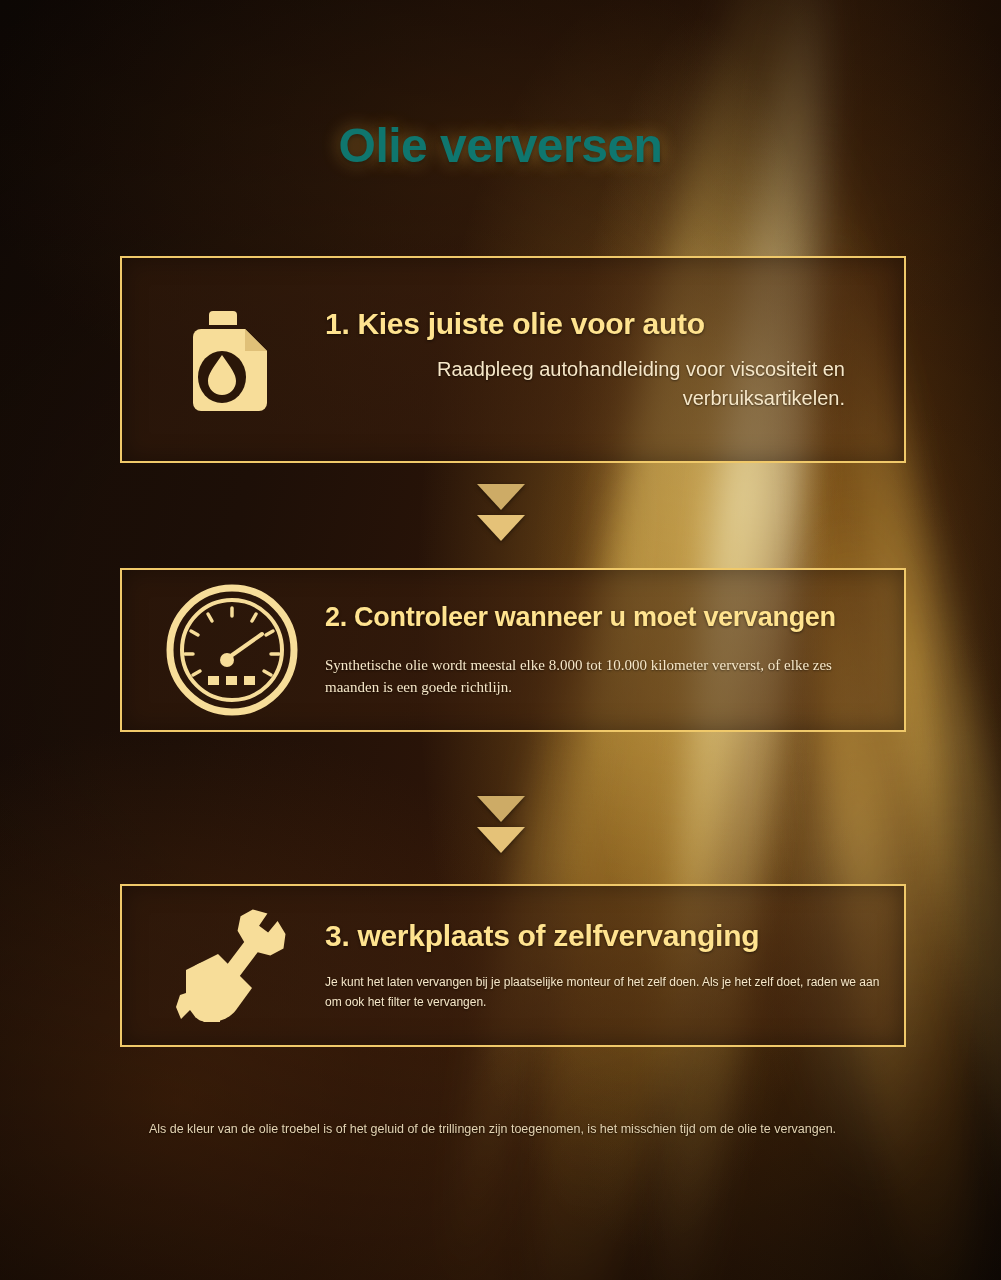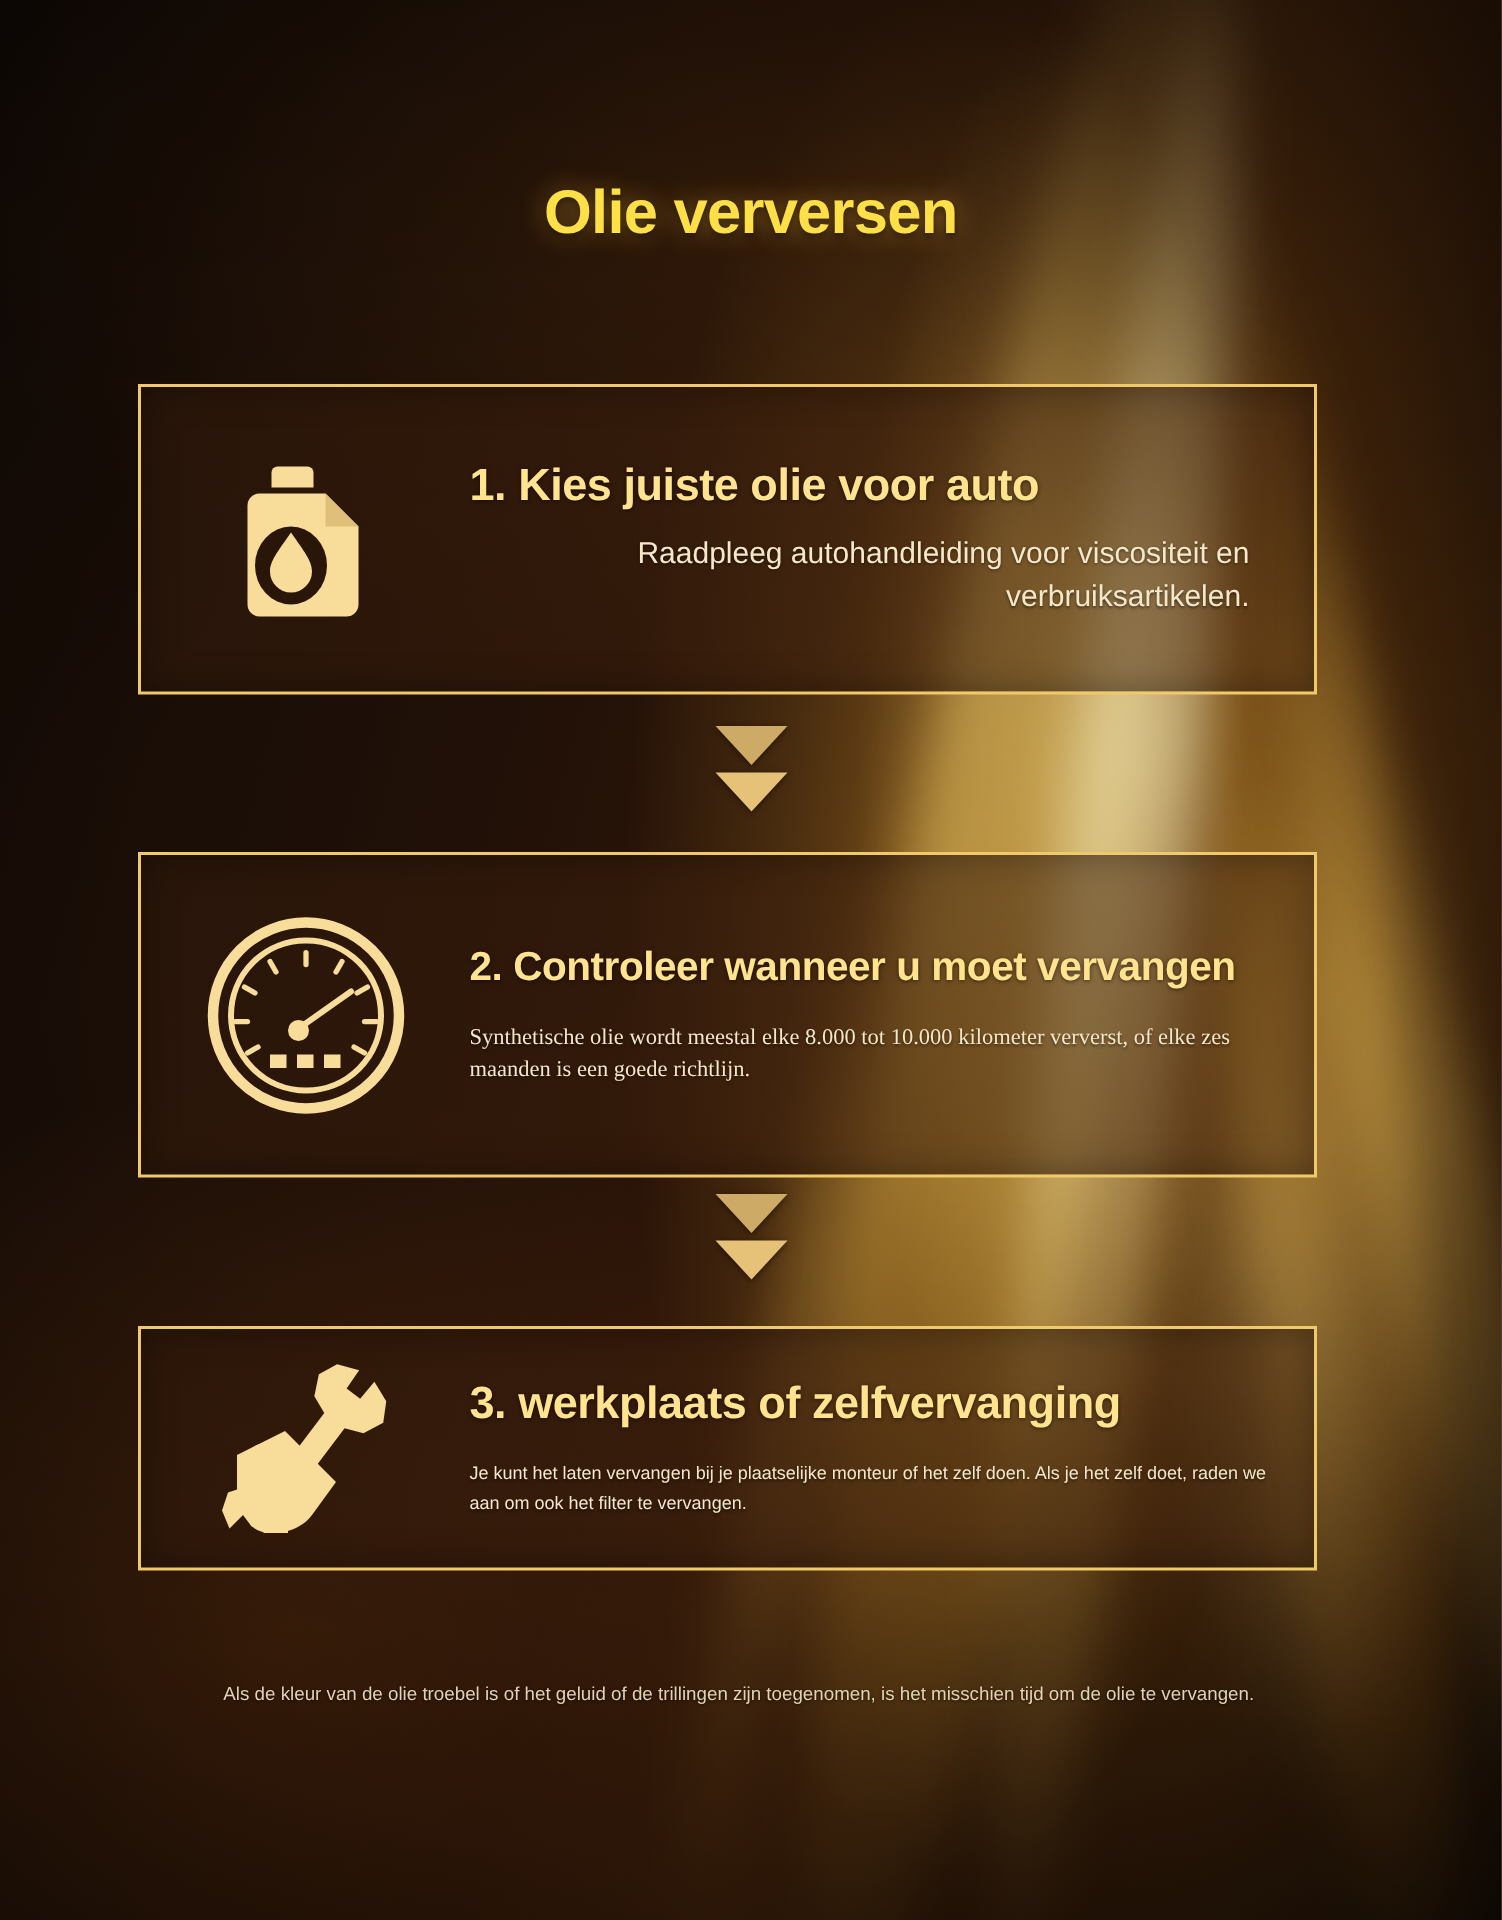--- a/index.html
+++ b/index.html
@@ -57,41 +57,40 @@
     position: relative;
     width: 1001px;
     height: 1280px;
   }
 
   #title {
     position: absolute;
     top: 118px;
     left: 0; right: 0;
     text-align: center;
-    font-size: 41px;
+    font-size: 48px;
     font-weight: 800;
     letter-spacing: -0.5px;
-    color: #fde047;
+    color: #0f766e;
     text-shadow: 0 0 18px rgba(255,190,70,0.45), 0 2px 4px rgba(0,0,0,0.6);
   }
 
   .step-box {
     position: absolute;
-    left: 92px;
+    left: 120px;
     width: 786px;
     border: 2px solid #f0c96a;
     background: linear-gradient(100deg, rgba(46,24,10,0.72) 0%, rgba(58,30,12,0.62) 55%, rgba(70,38,14,0.42) 100%);
     box-shadow: 0 0 24px rgba(0,0,0,0.35) inset;
     display: flex;
     align-items: center;
     padding: 0 22px;
-    gap: 16px;
   }
   #box1 { top: 256px; height: 207px; }
-  #box2 { top: 568px; height: 217px; }
+  #box2 { top: 568px; height: 164px; }
   #box3 { top: 884px; height: 163px; }
 
   .icon-cell {
     width: 175px;
     flex: 0 0 175px;
     display: flex;
     align-items: center;
     justify-content: center;
   }
   .text-cell { flex: 1 1 auto; padding-left: 6px; }

